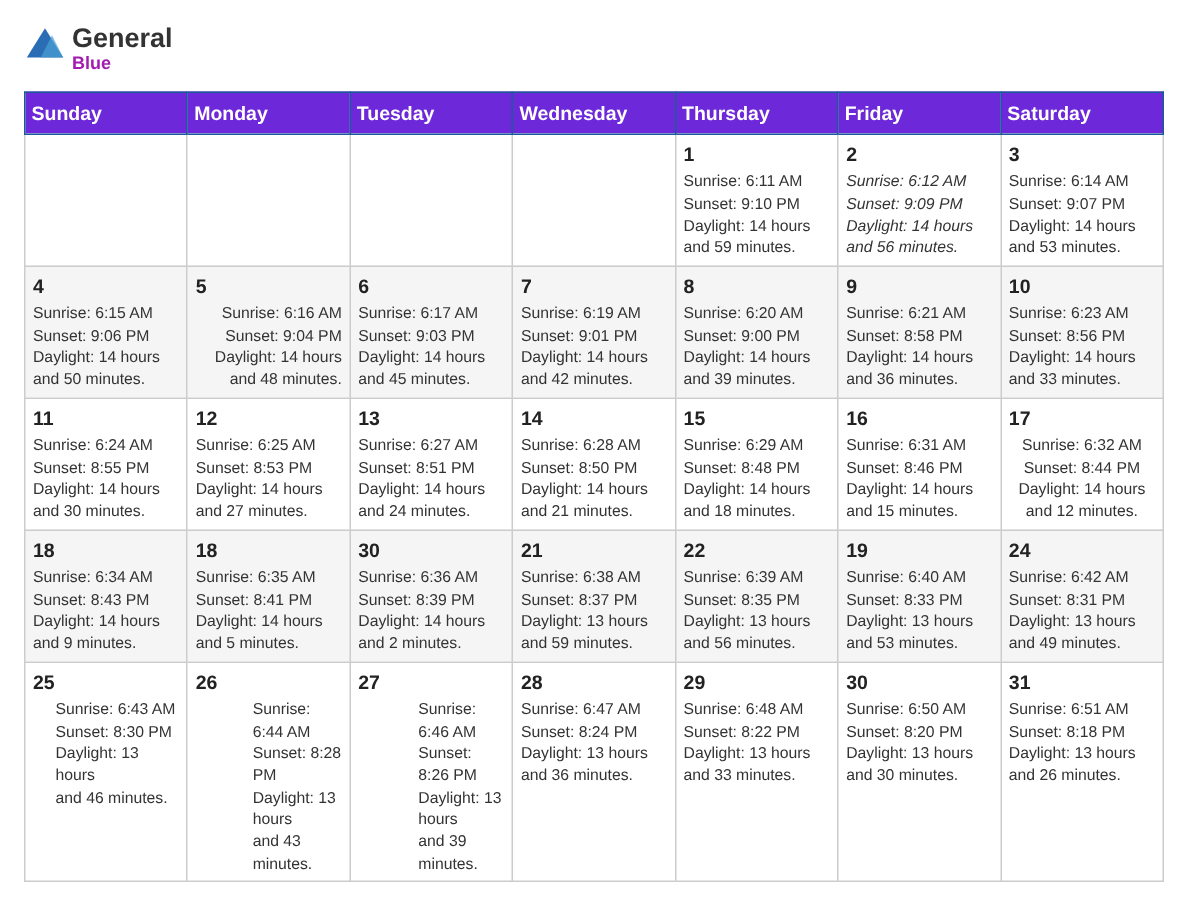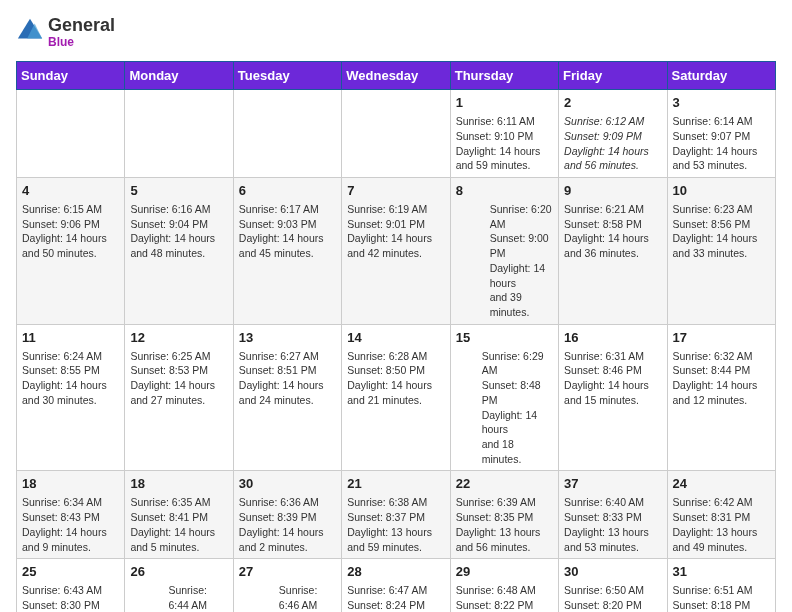--- a/index.html
+++ b/index.html
@@ -163,42 +163,42 @@
       <tr class="row-even">
         <td>
           <span class="day-num">4</span>
           <div class="day-info" style="white-space: pre-line;">Sunrise: 6:15 AM
 Sunset: 9:06 PM
 Daylight: 14 hours
 and 50 minutes.</div>
         </td>
         <td>
           <span class="day-num">5</span>
-          <div class="day-info" style="white-space: pre-line;">Sunrise: 6:16 AM
+          <div class="day-info" style="white-space: pre-line; text-align: right;">Sunrise: 6:16 AM
 Sunset: 9:04 PM
 Daylight: 14 hours
 and 48 minutes.</div>
         </td>
         <td>
           <span class="day-num">6</span>
           <div class="day-info" style="white-space: pre-line;">Sunrise: 6:17 AM
 Sunset: 9:03 PM
 Daylight: 14 hours
 and 45 minutes.</div>
         </td>
         <td>
           <span class="day-num">7</span>
           <div class="day-info" style="white-space: pre-line;">Sunrise: 6:19 AM
 Sunset: 9:01 PM
 Daylight: 14 hours
 and 42 minutes.</div>
         </td>
         <td>
           <span class="day-num">8</span>
-          <div class="day-info" style="white-space: pre-line; margin-left: 34px;">Sunrise: 6:20 AM
+          <div class="day-info" style="white-space: pre-line;">Sunrise: 6:20 AM
 Sunset: 9:00 PM
 Daylight: 14 hours
 and 39 minutes.</div>
         </td>
         <td>
           <span class="day-num">9</span>
           <div class="day-info" style="white-space: pre-line;">Sunrise: 6:21 AM
 Sunset: 8:58 PM
 Daylight: 14 hours
 and 36 minutes.</div>
@@ -235,35 +235,35 @@
         </td>
         <td>
           <span class="day-num">14</span>
           <div class="day-info" style="white-space: pre-line;">Sunrise: 6:28 AM
 Sunset: 8:50 PM
 Daylight: 14 hours
 and 21 minutes.</div>
         </td>
         <td>
           <span class="day-num">15</span>
-          <div class="day-info" style="white-space: pre-line; margin-left: 26px;">Sunrise: 6:29 AM
+          <div class="day-info" style="white-space: pre-line;">Sunrise: 6:29 AM
 Sunset: 8:48 PM
 Daylight: 14 hours
 and 18 minutes.</div>
         </td>
         <td>
           <span class="day-num">16</span>
           <div class="day-info" style="white-space: pre-line;">Sunrise: 6:31 AM
 Sunset: 8:46 PM
 Daylight: 14 hours
 and 15 minutes.</div>
         </td>
         <td>
           <span class="day-num">17</span>
-          <div class="day-info" style="white-space: pre-line;">Sunrise: 6:32 AM
+          <div class="day-info" style="white-space: pre-line; text-align: center;">Sunrise: 6:32 AM
 Sunset: 8:44 PM
 Daylight: 14 hours
 and 12 minutes.</div>
         </td>
       </tr>
       <tr class="row-even">
         <td>
           <span class="day-num">18</span>
           <div class="day-info" style="white-space: pre-line;">Sunrise: 6:34 AM
 Sunset: 8:43 PM
@@ -292,38 +292,38 @@
 and 59 minutes.</div>
         </td>
         <td>
           <span class="day-num">22</span>
           <div class="day-info" style="white-space: pre-line;">Sunrise: 6:39 AM
 Sunset: 8:35 PM
 Daylight: 13 hours
 and 56 minutes.</div>
         </td>
         <td>
-          <span class="day-num">37</span>
+          <span class="day-num">19</span>
           <div class="day-info" style="white-space: pre-line;">Sunrise: 6:40 AM
 Sunset: 8:33 PM
 Daylight: 13 hours
 and 53 minutes.</div>
         </td>
         <td>
           <span class="day-num">24</span>
           <div class="day-info" style="white-space: pre-line;">Sunrise: 6:42 AM
 Sunset: 8:31 PM
 Daylight: 13 hours
 and 49 minutes.</div>
         </td>
       </tr>
       <tr class="row-odd">
         <td>
           <span class="day-num">25</span>
-          <div class="day-info" style="white-space: pre-line;">Sunrise: 6:43 AM
+          <div class="day-info" style="white-space: pre-line; margin-left: 15px;">Sunrise: 6:43 AM
 Sunset: 8:30 PM
 Daylight: 13 hours
 and 46 minutes.</div>
         </td>
         <td>
           <span class="day-num">26</span>
           <div class="day-info" style="white-space: pre-line; margin-left: 38px;">Sunrise: 6:44 AM
 Sunset: 8:28 PM
 Daylight: 13 hours
 and 43 minutes.</div>

